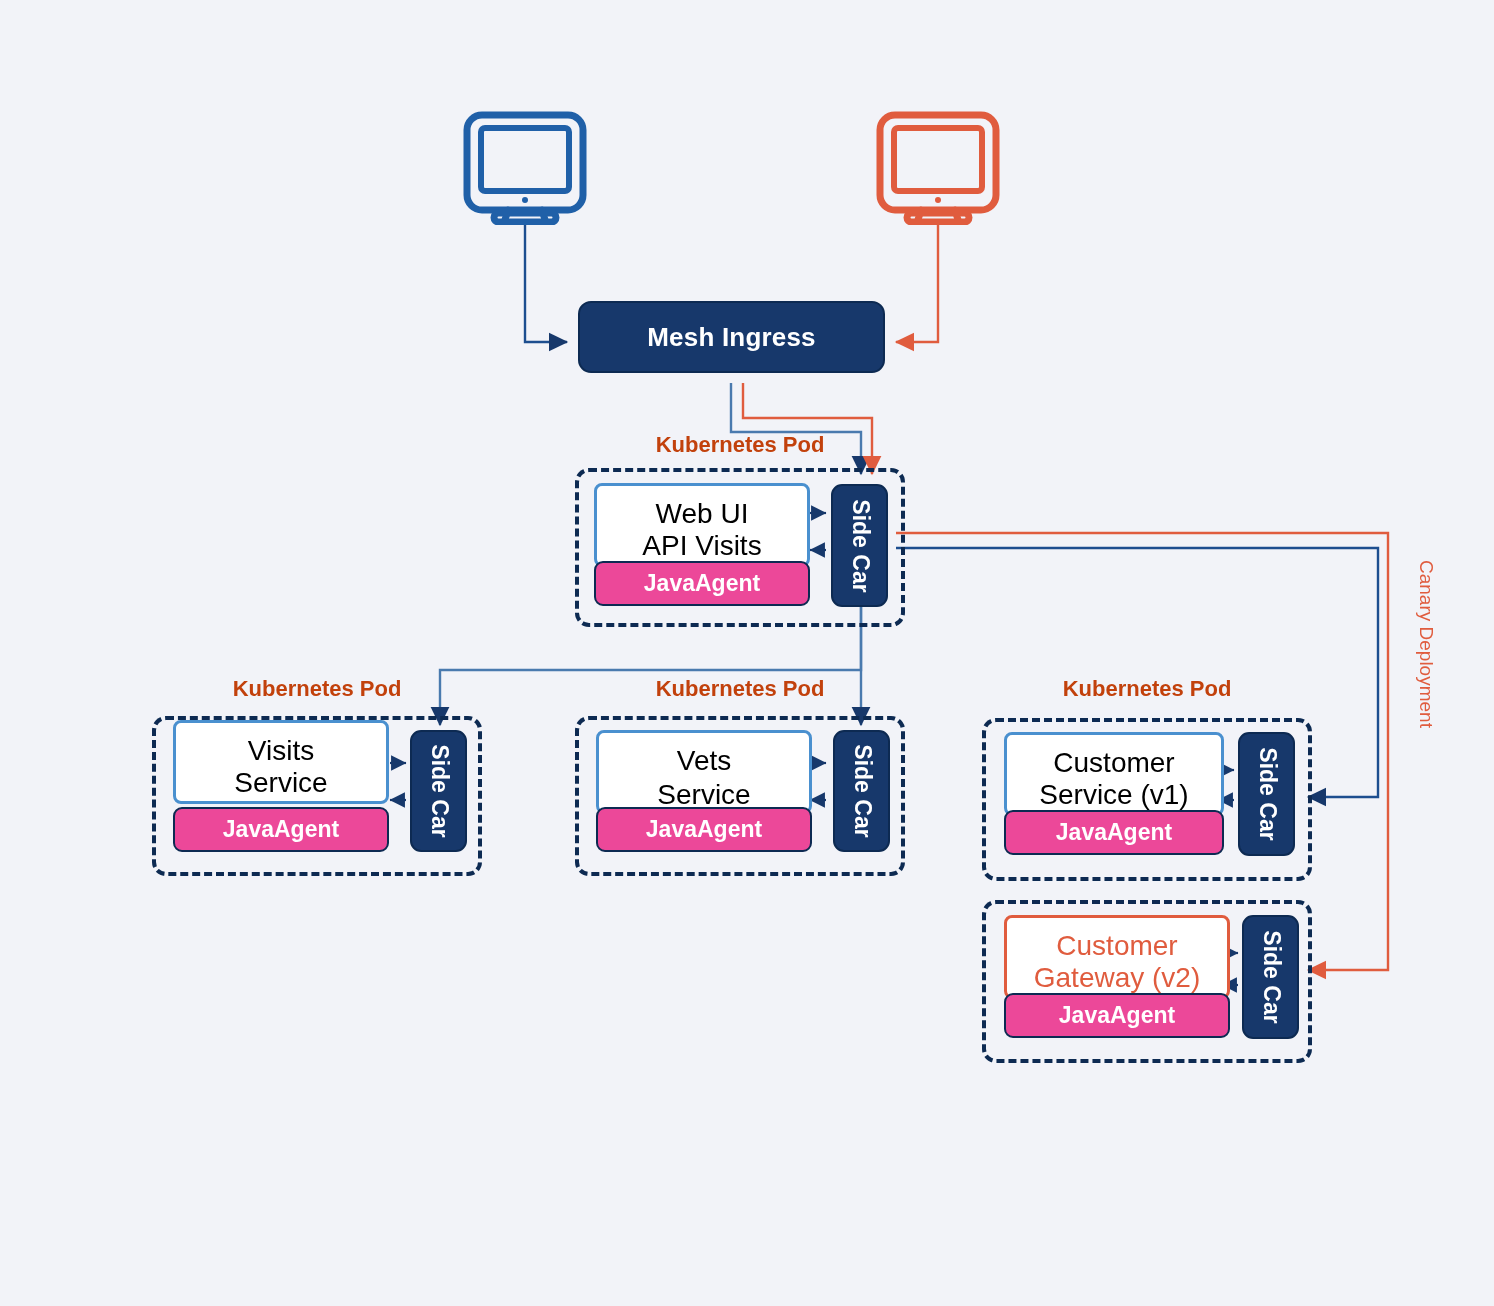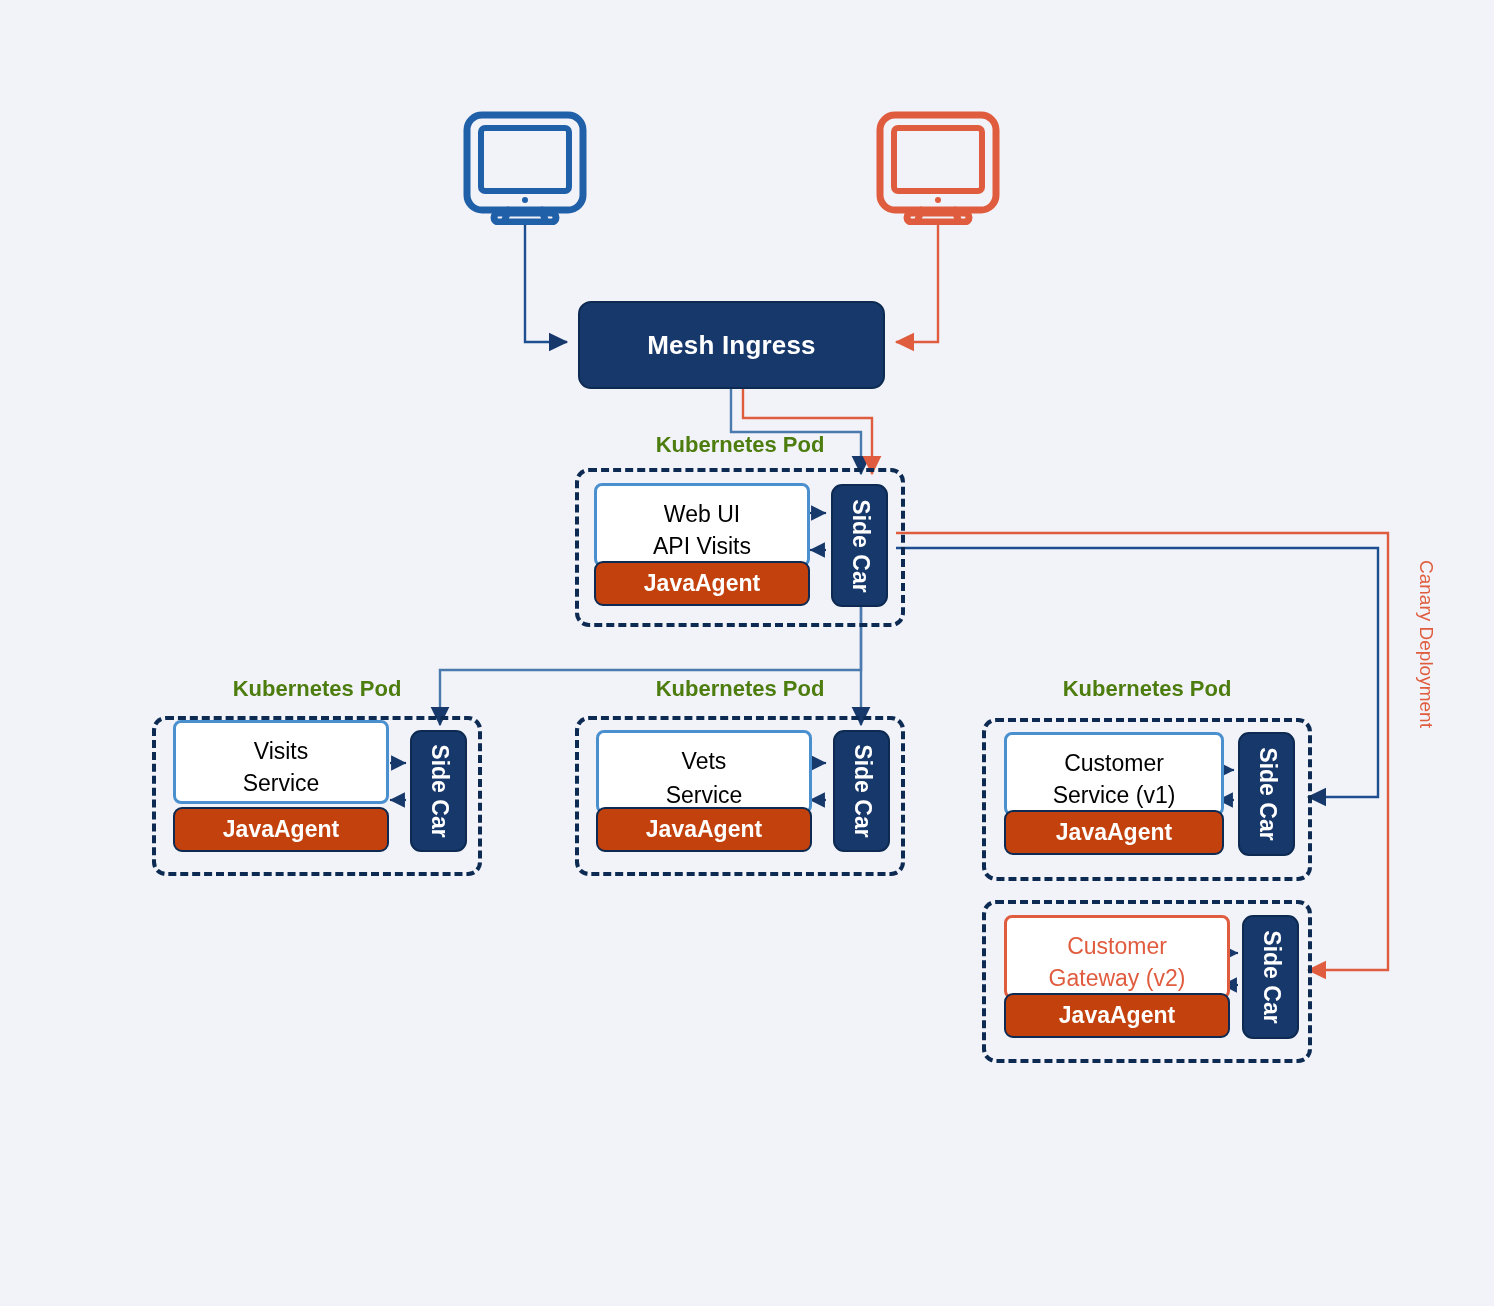--- a/index.html
+++ b/index.html
@@ -22,21 +22,21 @@
     left: 0; top: 0;
     width: 1494px;
     height: 1306px;
     pointer-events: none;
   }
 
   
   .mesh-ingress {
     position: absolute;
     left: 578px; top: 301px;
-    width: 307px; height: 88px;
+    width: 307px; height: 72px;
     background: #17386b;
     border: 2px solid #0d2a52;
     border-radius: 13px;
     display: flex;
     align-items: center;
     justify-content: center;
     box-sizing: border-box;
   }
   .mesh-ingress span {
     color: #ffffff;
@@ -45,21 +45,21 @@
     letter-spacing: .2px;
   }
 
   
   .pod-group { position: absolute; }
   .pod-label {
     position: absolute;
     left: 0;
     width: 100%;
     text-align: center;
-    color: #4d7c0f;
+    color: #c2410c;
     font-size: 22px;
     font-weight: bold;
     white-space: nowrap;
   }
   .pod-box {
     position: absolute;
     border: 4px dashed #0d2a52;
     border-radius: 14px;
     box-sizing: border-box;
   }
@@ -71,29 +71,29 @@
     box-sizing: border-box;
     display: flex;
     flex-direction: column;
     align-items: center;
     justify-content: flex-start;
     padding-top: 12px;
   }
   .svc-box.canary { border-color: #e05c3e; }
   .svc-line {
     color: #000000;
-    font-size: 23px;
+    font-size: 28px;
     line-height: 32px;
     white-space: nowrap;
   }
   .svc-box.canary .svc-line { color: #e05c3e; }
 
   .agent-box {
     position: absolute;
-    background: #c2410c;
+    background: #ec4899;
     border: 2px solid #0d2a52;
     border-radius: 9px;
     box-sizing: border-box;
     display: flex;
     align-items: center;
     justify-content: center;
   }
   .agent-box span {
     color: #ffffff;
     font-size: 23px;

